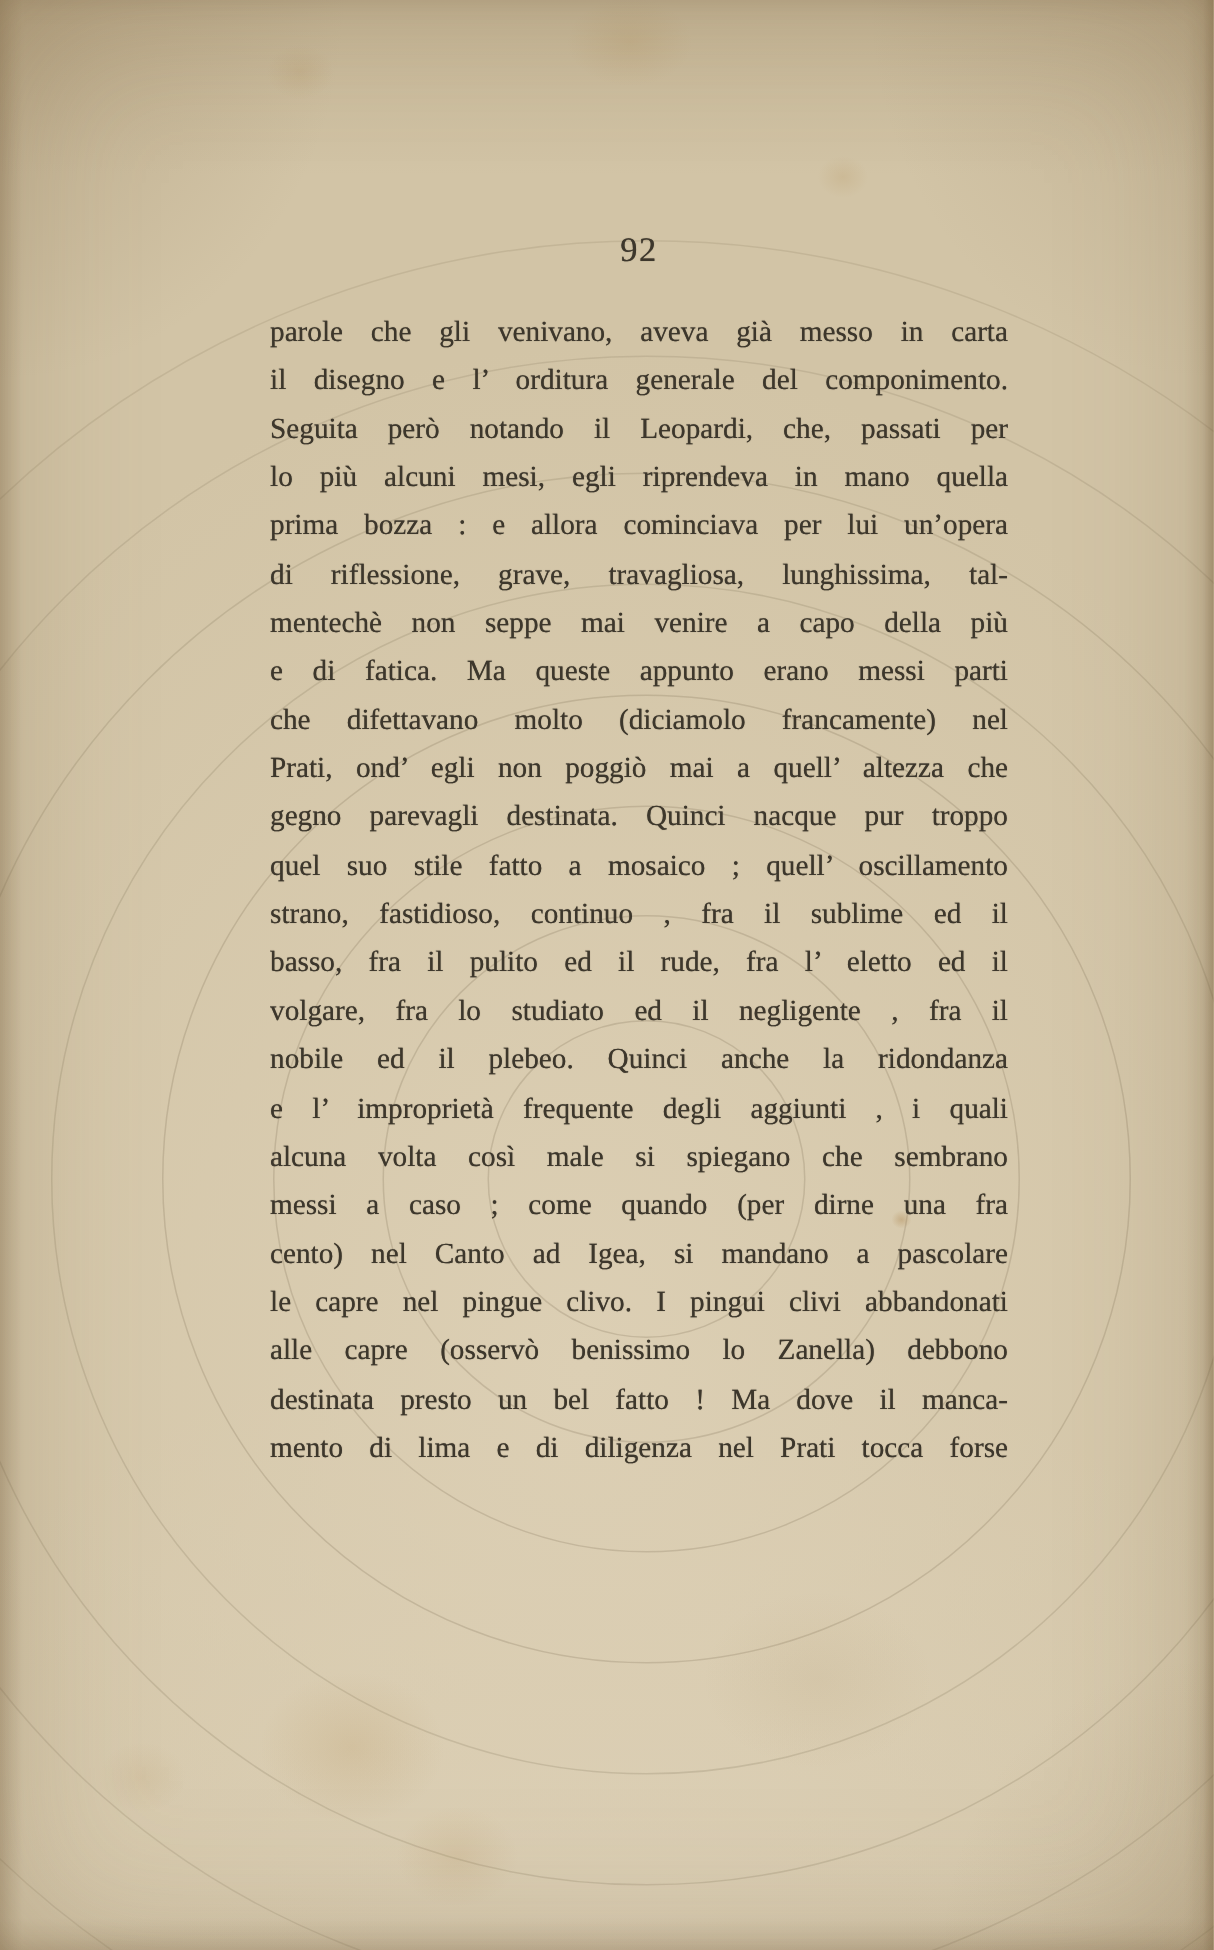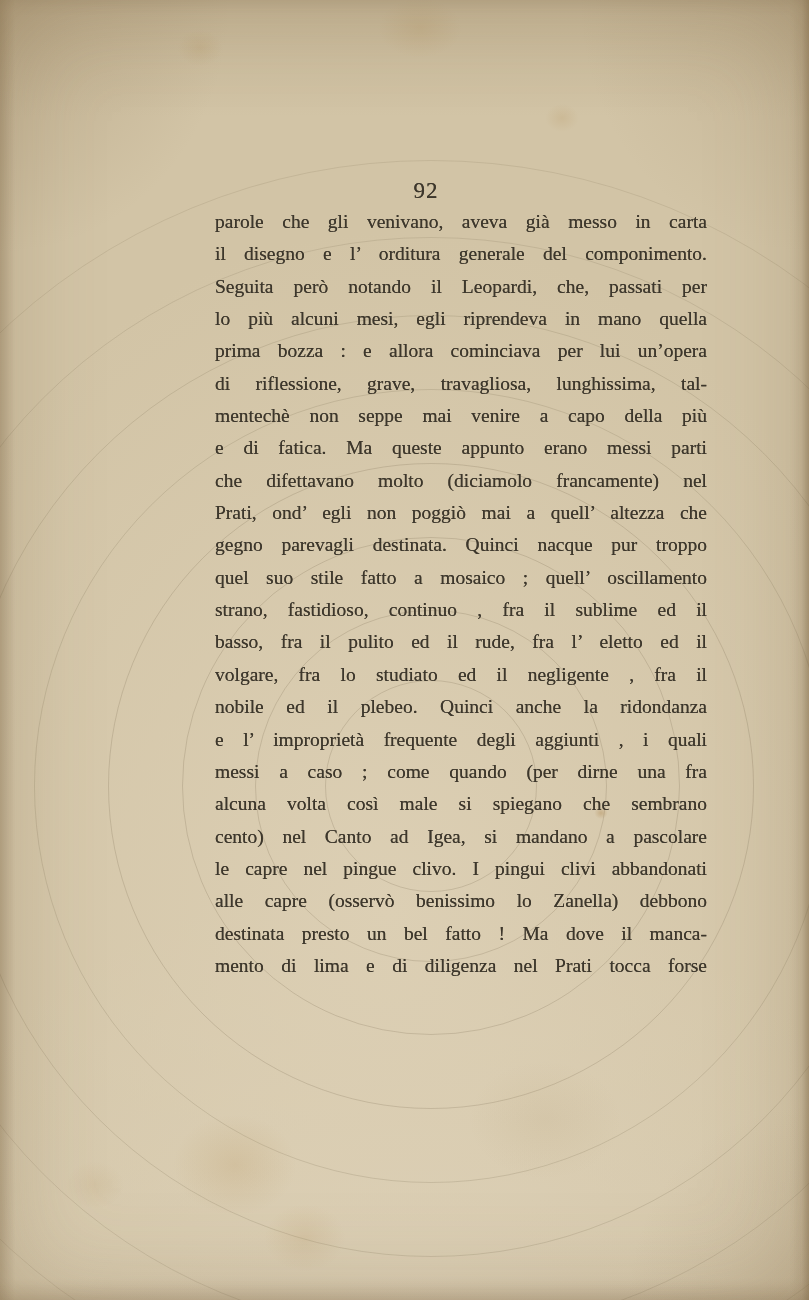--- a/index.html
+++ b/index.html
@@ -56,27 +56,25 @@
       radial-gradient(88px 72px at 235px 1165px,rgba(172,132,70,0.17), transparent 70%),
       radial-gradient(58px 48px at 305px 1238px,rgba(172,132,70,0.14), transparent 70%),
       radial-gradient(42px 34px at 95px 1185px, rgba(172,132,70,0.10), transparent 70%),
       radial-gradient(110px 85px at 545px 1120px,rgba(150,120,70,0.08), transparent 70%);
   }
   .page-number{
     position:absolute;left:180px;top:155px;width:492px;
     text-align:center;font-size:23px;line-height:1;
     letter-spacing:1px;color:#3d372c;
     text-shadow:0 0 0.5px rgba(61,55,44,0.85);
-    margin-top:24px;
   }
   .text-block{
     position:absolute;left:180px;top:206px;width:492px;
     font-size:19.5px;line-height:32.35px;color:#3d372c;
     text-shadow:0 0 0.5px rgba(61,55,44,0.85);
-    margin-left:35px;
   }
   .line{
     height:32.35px;overflow:hidden;
     text-align:justify;text-align-last:justify;
   }
   .it{}
 </style>
 </head>
 <body>
 
@@ -106,22 +104,22 @@
       <div class="line"><span>e di fatica. Ma queste appunto erano messi parti</span></div>
       <div class="line"><span>che difettavano molto (diciamolo francamente) nel</span></div>
       <div class="line"><span>Prati, ond’ egli non poggiò mai a quell’ altezza che</span></div>
       <div class="line"><span>gegno parevagli destinata. Quinci nacque pur troppo</span></div>
       <div class="line"><span>quel suo stile fatto a mosaico ; quell’ oscillamento</span></div>
       <div class="line"><span>strano, fastidioso, continuo , fra il sublime ed il</span></div>
       <div class="line"><span>basso, fra il pulito ed il rude, fra l’ eletto ed il</span></div>
       <div class="line"><span>volgare, fra lo studiato ed il negligente , fra il</span></div>
       <div class="line"><span>nobile ed il plebeo. Quinci anche la ridondanza</span></div>
       <div class="line"><span>e l’ improprietà frequente degli aggiunti , i quali</span></div>
+      <div class="line"><span>alcuna volta così male si spiegano che sembrano</span></div>
       <div class="line"><span>messi a caso ; come quando (per dirne una fra</span></div>
-      <div class="line"><span>alcuna volta così male si spiegano che sembrano</span></div>
       <div class="line"><span>cento) nel Canto ad Igea, si mandano a pascolare</span></div>
       <div class="line"><span>le capre nel </span><span class="it">pingue clivo</span><span>. I </span><span class="it">pingui clivi</span><span> abbandonati</span></div>
       <div class="line"><span>alle capre (osservò benissimo lo Zanella) debbono</span></div>
       <div class="line"><span>destinata presto un bel fatto ! Ma dove il manca-</span></div>
       <div class="line"><span>mento di lima e di diligenza nel Prati tocca forse</span></div>
     </div>
 
 </div>
 
 </body></html>

